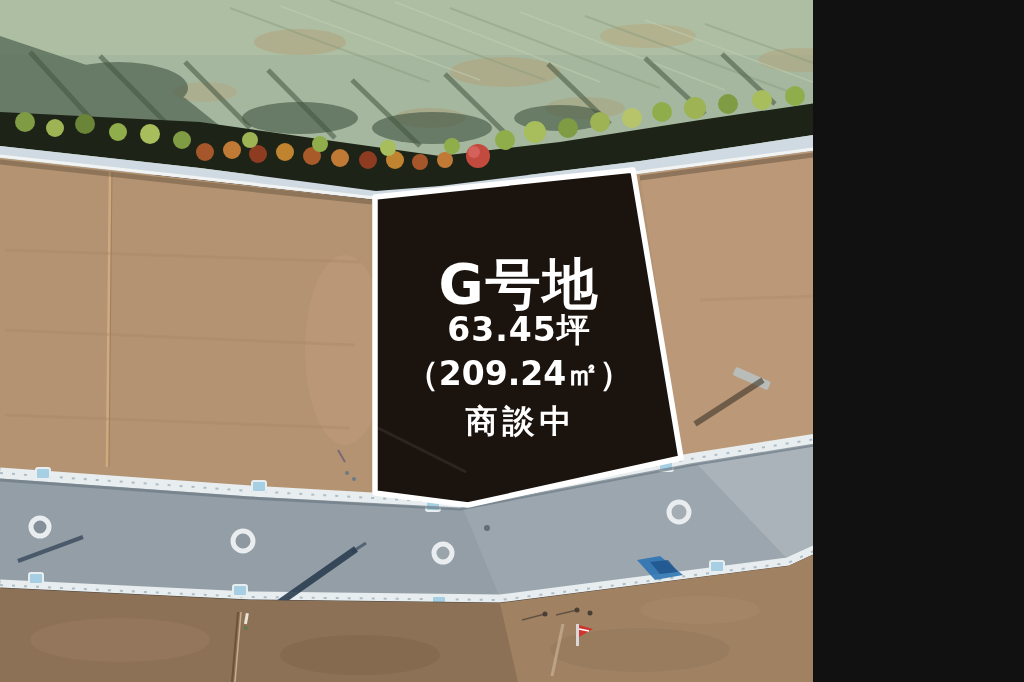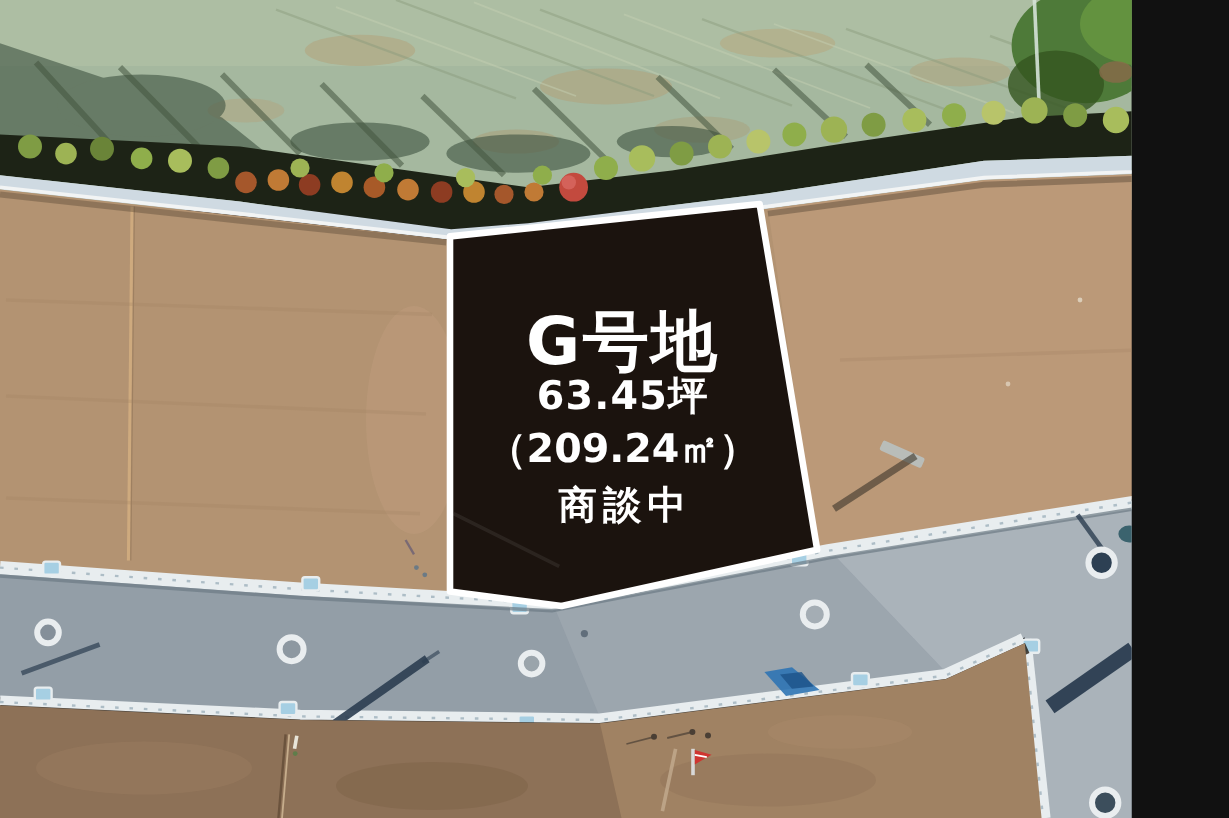--- a/index.html
+++ b/index.html
@@ -1,16 +1,16 @@
 <!DOCTYPE html>
 <html><head>
 <meta charset="utf-8">
 <style>
   html,body{margin:0;padding:0;background:#111;}
-  .stage{position:relative;width:900px;height:682px;overflow:hidden;font-family:"DejaVu Sans","Liberation Sans",sans-serif;padding-left:43px;}
+  .stage{position:relative;width:813px;height:682px;overflow:hidden;font-family:"DejaVu Sans","Liberation Sans",sans-serif;}
   .stage svg{position:absolute;inset:0;display:block;}
   text{font-family:"DejaVu Sans","Liberation Sans",sans-serif;fill:#ffffff;}
   .t-lot{font-size:55px;font-weight:700;letter-spacing:2px;}
   .t-tsubo{font-size:33px;font-weight:700;letter-spacing:1px;}
   .t-sqm{font-size:33px;font-weight:700;}
   .t-status{font-size:32px;font-weight:700;letter-spacing:5px;}
 </style>
 </head>
 <body>
 

